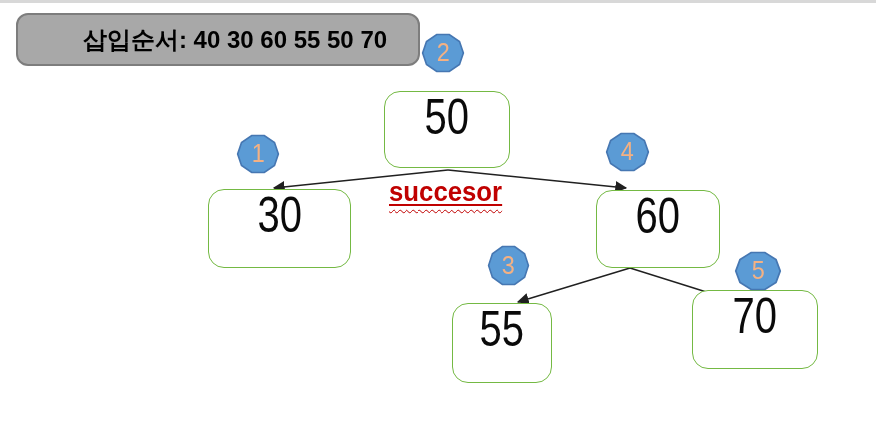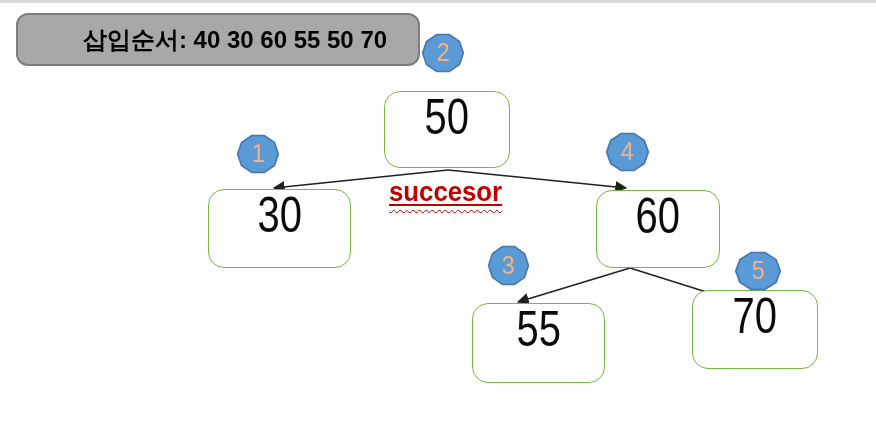--- a/index.html
+++ b/index.html
@@ -128,21 +128,21 @@
   <div id="nodes-layer">
       <div class="tree-node" style="left: 384px; top: 91px; width: 126px; height: 77px;">
         <span class="val">50</span>
       </div>
       <div class="tree-node" style="left: 208px; top: 189px; width: 143px; height: 79px;">
         <span class="val">30</span>
       </div>
       <div class="tree-node" style="left: 568px; top: 190px; width: 124px; height: 78px; margin-left: 28px;">
         <span class="val">60</span>
       </div>
-      <div class="tree-node" style="left: 472px; top: 303px; width: 133px; height: 80px;">
+      <div class="tree-node" style="left: 452px; top: 303px; width: 100px; height: 80px;">
         <span class="val">55</span>
       </div>
       <div class="tree-node" style="left: 692px; top: 290px; width: 126px; height: 79px;">
         <span class="val">70</span>
       </div>
     </div>
   <div id="badges-layer">
       <div class="badge" style="left: 236px; top: 133px; width: 44px; height: 42px;">
         <svg viewBox="-4 -4 108 108" preserveAspectRatio="none">
           <polygon points="100,50 90.45,20.61 65.45,2.45 34.55,2.45 9.55,20.61 0,50 9.55,79.39 34.55,97.55 65.45,97.55 90.45,79.39" fill="#5b9bd5" stroke="#4677b2" stroke-width="4"></polygon>

